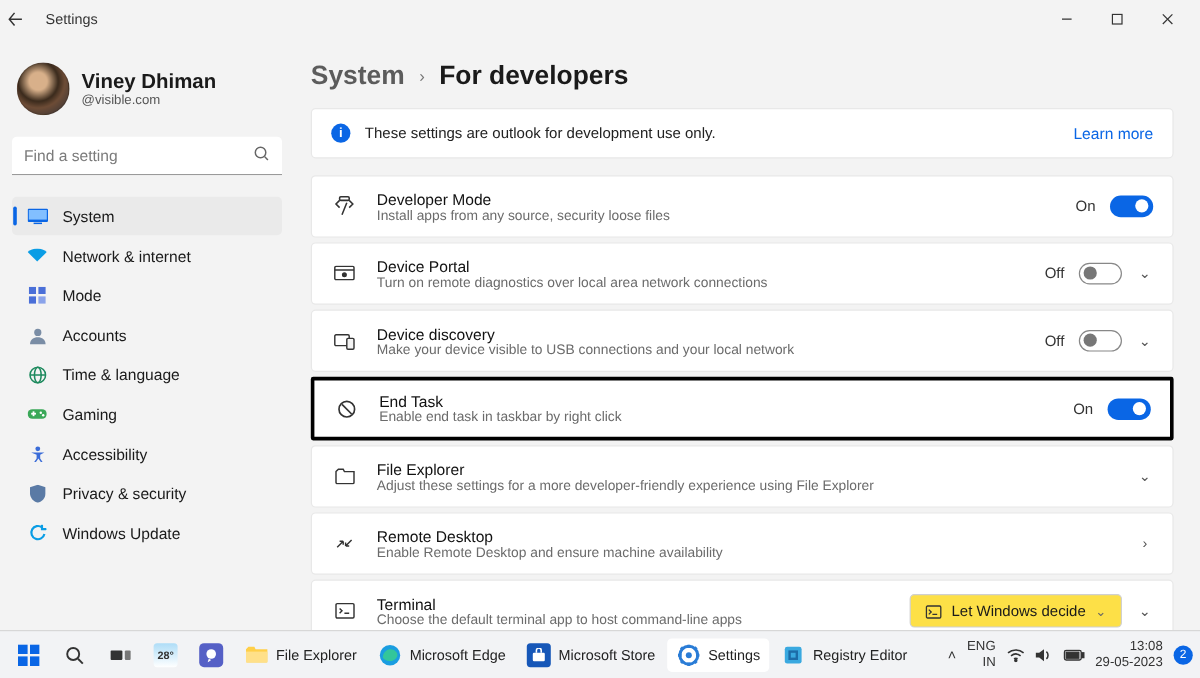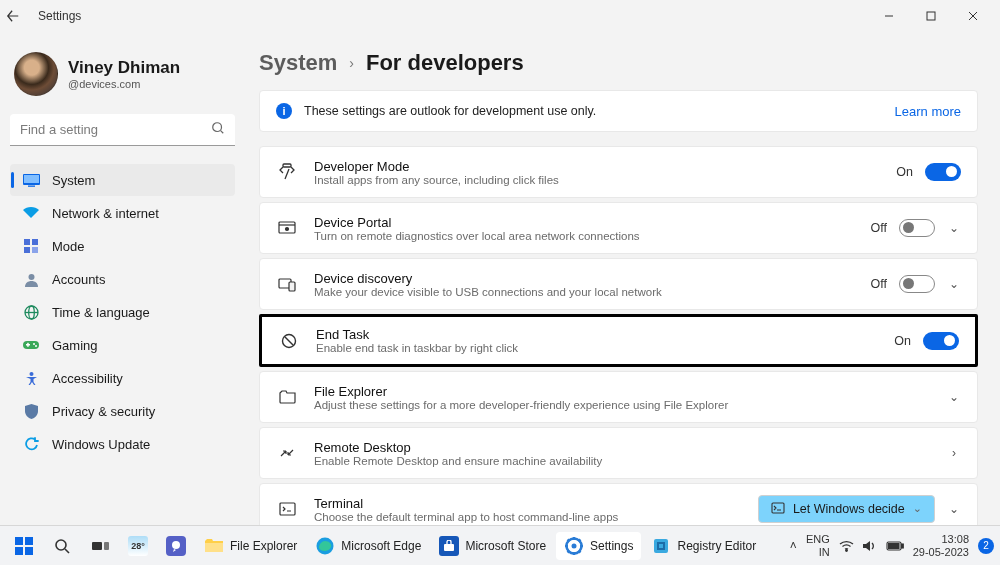--- a/index.html
+++ b/index.html
@@ -76,22 +76,22 @@
   .card .right { margin-left:auto; display:flex; align-items:center; gap:12px; }
   .state { font-size:12.5px; color:#333; }
   .toggle { width:36px; height:18px; border-radius:10px; position:relative; }
   .toggle.on { background:#0a66e5; }
   .toggle.off { background:#fff; border:1px solid #888; }
   .toggle::after { content:""; position:absolute; width:11px; height:11px; border-radius:50%; top:3px; }
   .toggle.on::after { right:4px; background:#fff; }
   .toggle.off::after { left:3px; top:2px; background:#777; }
   .expand { color:#555; font-size:12px; width:14px; text-align:center; }
 
-  .wdbtn { border:1px solid #d0d0d0; background:#7dd3fc; border-radius:4px;
-    padding:6px 12px; display:flex; align-items:flex-start; gap:8px; font-size:12.5px; }
+  .wdbtn { border:1px solid #d0d0d0; background:#fde047; border-radius:4px;
+    padding:6px 12px; display:flex; align-items:flex-end; gap:8px; font-size:12.5px; }
 
   
   .taskbar { position:absolute; bottom:0; left:0; right:0; height:40px;
     background:#f2f3f5; border-top:1px solid #d7d7d7; display:flex; align-items:center; padding:0 6px; gap:2px; }
   .tbtn { padding:4px 8px; display:flex; align-items:center; gap:6px; border-radius:4px; font-size:12px; color:#222; }
   .tbtn.active { background:#fff; }
   .tico { width:20px; height:20px; display:flex; align-items:center; justify-content:center; font-size:14px; border-radius:3px; }
   .taskbar .spacer { flex:1; }
   .tray { display:flex; align-items:center; gap:9px; font-size:11px; color:#333; }
   .tray .col { display:flex; flex-direction:column; align-items:flex-end; line-height:1.15; }
@@ -129,21 +129,21 @@
     </div>
 </div>
 
 <div class="frame">
 
   <div class="sidebar">
     <div class="profile">
       <div class="avatar"></div>
       <div>
         <div class="name">Viney Dhiman</div>
-        <div class="email">@devices.com</div>
+        <div class="email">@visible.com</div>
       </div>
     </div>
     <div class="searchwrap">
       <input type="text" placeholder="Find a setting" style="">
       <span class="mag">
           <svg width="14" height="14" viewBox="0 0 16 16" fill="none" stroke="#666" stroke-width="1.4">
             <circle cx="7" cy="7" r="5"></circle>
             <line x1="11" y1="11" x2="14" y2="14"></line>
           </svg>
         </span>
@@ -255,21 +255,21 @@
 
       <div class="card">
         <span class="cico">
             <svg width="18" height="18" viewBox="0 0 18 18" fill="none" stroke="#333" stroke-width="1.3">
               <rect x="5" y="1" width="8" height="3" rx="1"></rect>
               <path d="M5 4l-3 3 3 3M13 4l3 3-3 3M7 16l4-10"></path>
             </svg>
           </span>
         <div class="ctext">
           <span class="ctitle">Developer Mode</span>
-          <span class="cdesc">Install apps from any source, including click files</span>
+          <span class="cdesc">Install apps from any source, security loose files</span>
         </div>
         <div class="right">
           <span class="state">On</span>
           <span class="toggle on"></span>
         </div>
       </div>
 
       <div class="card">
         <span class="cico">
             <svg width="18" height="15" viewBox="0 0 18 15" fill="none" stroke="#333" stroke-width="1.2">

